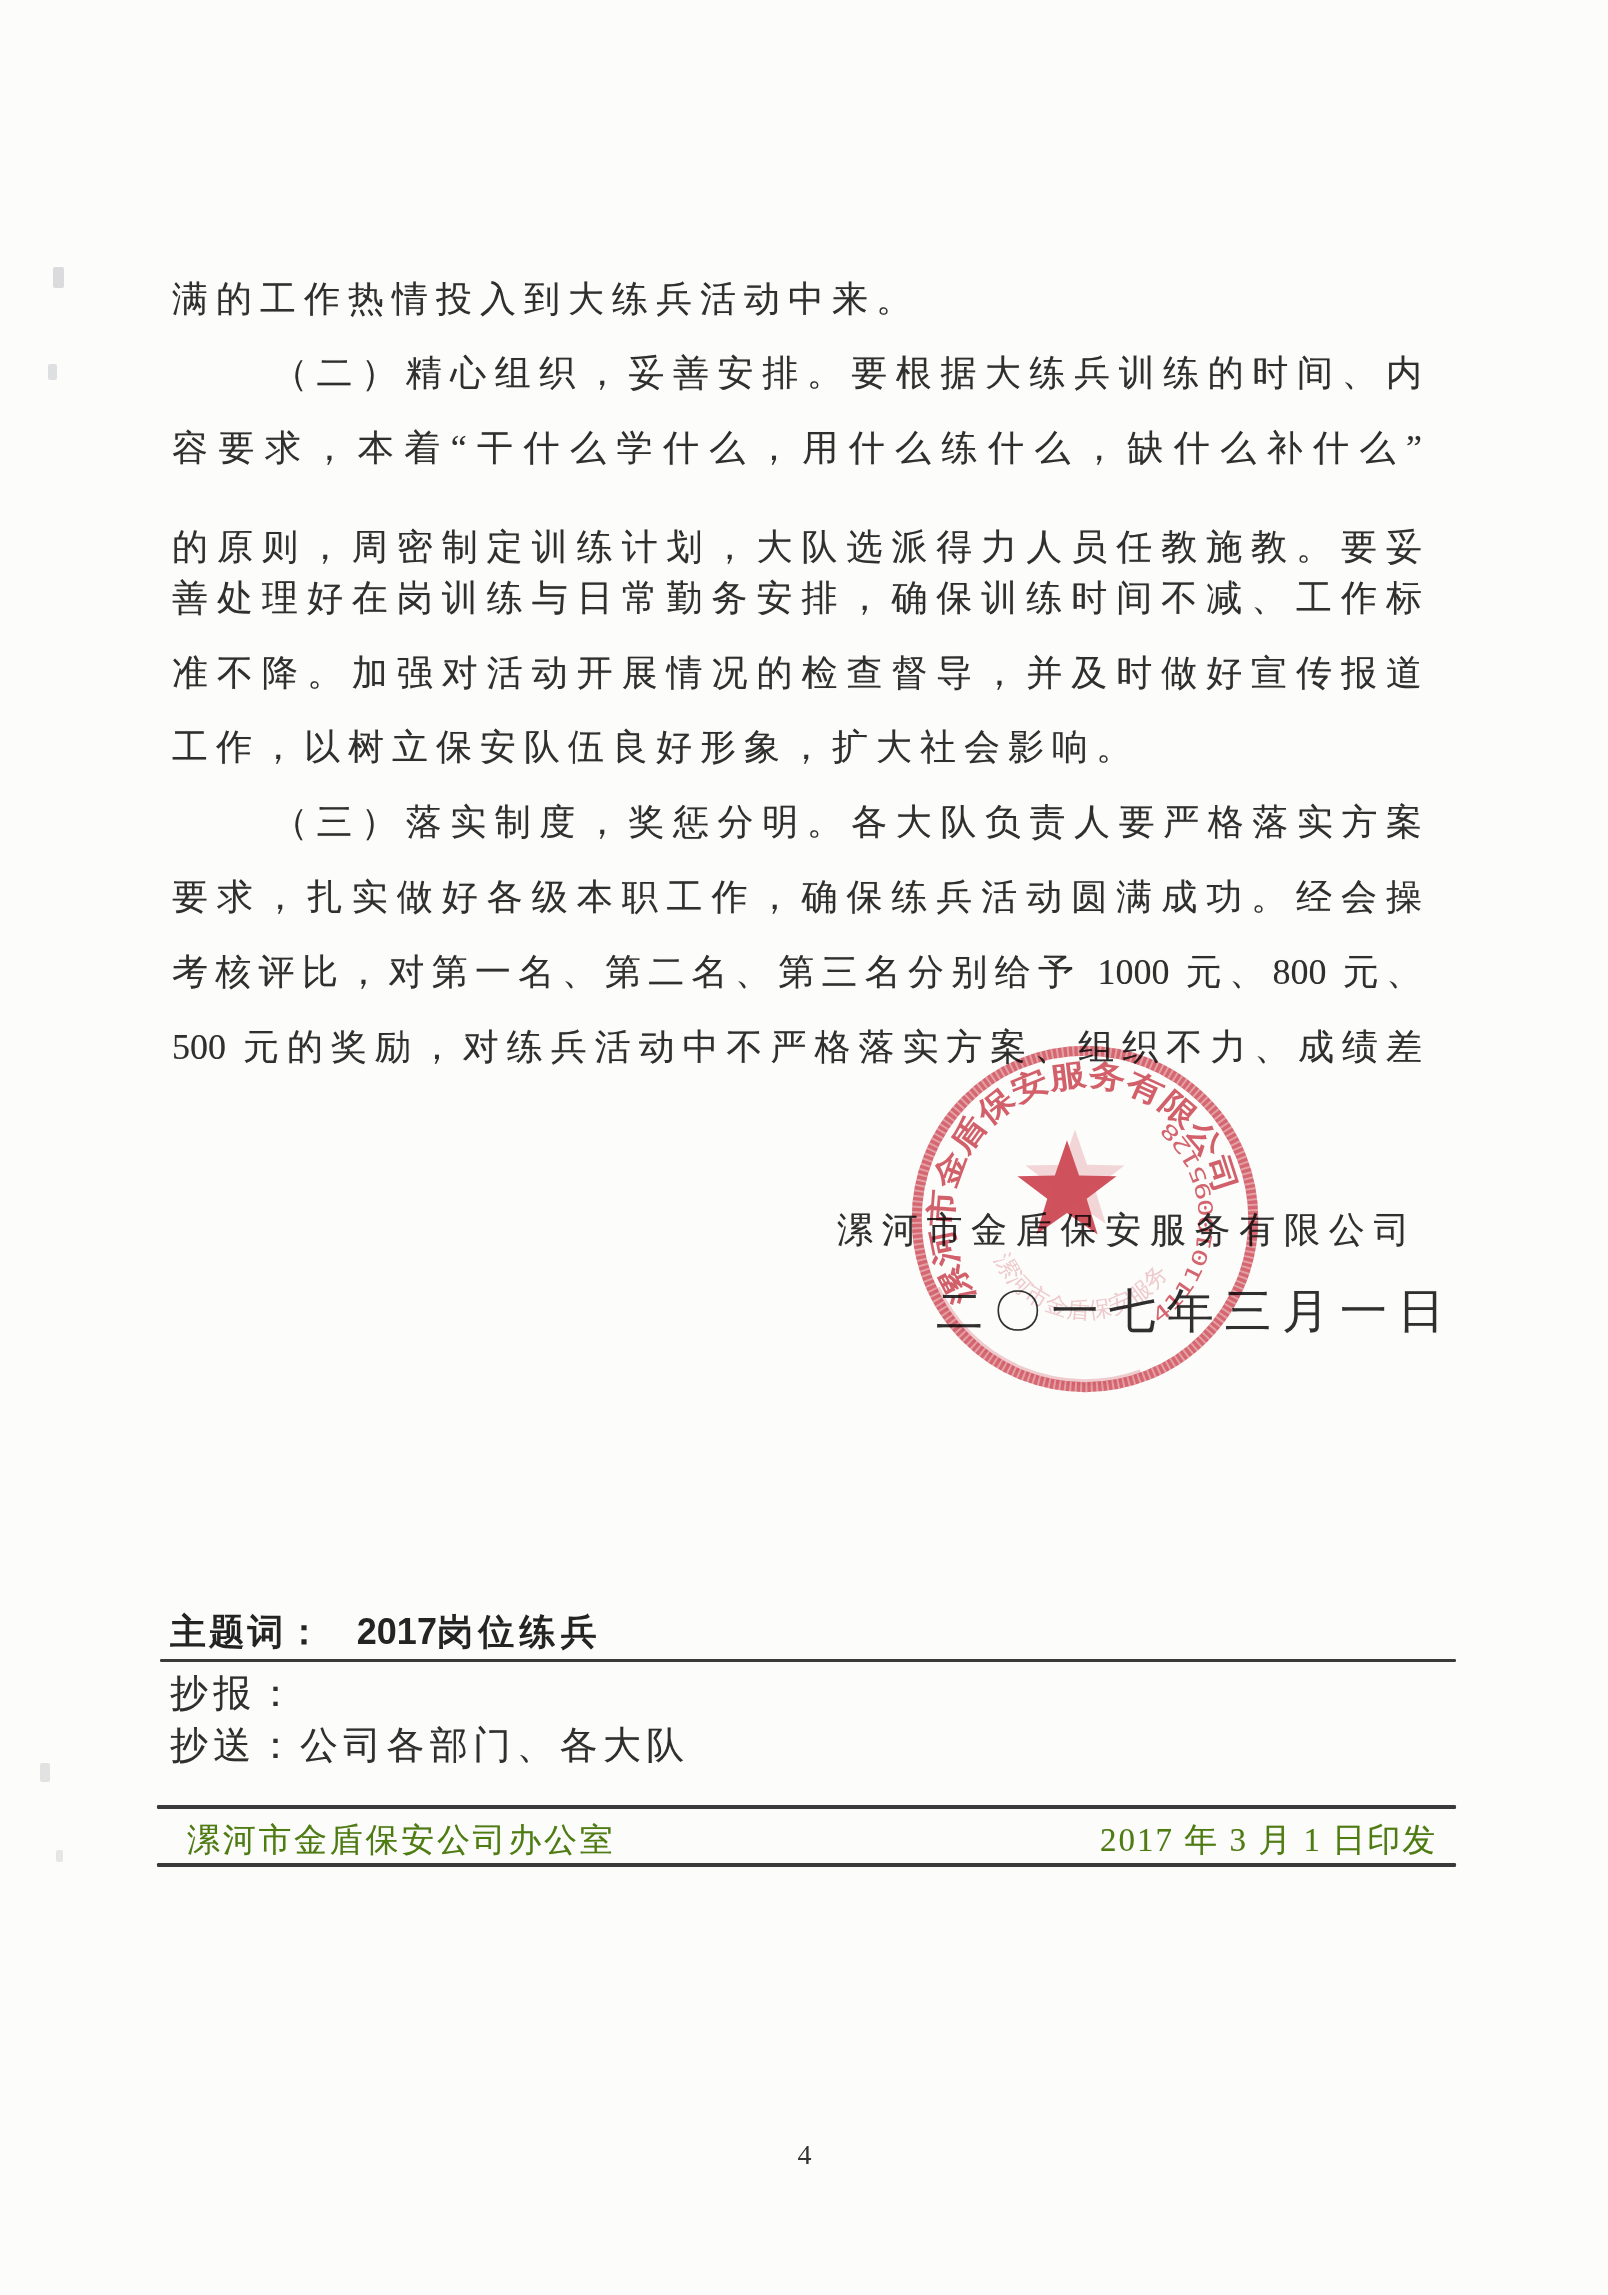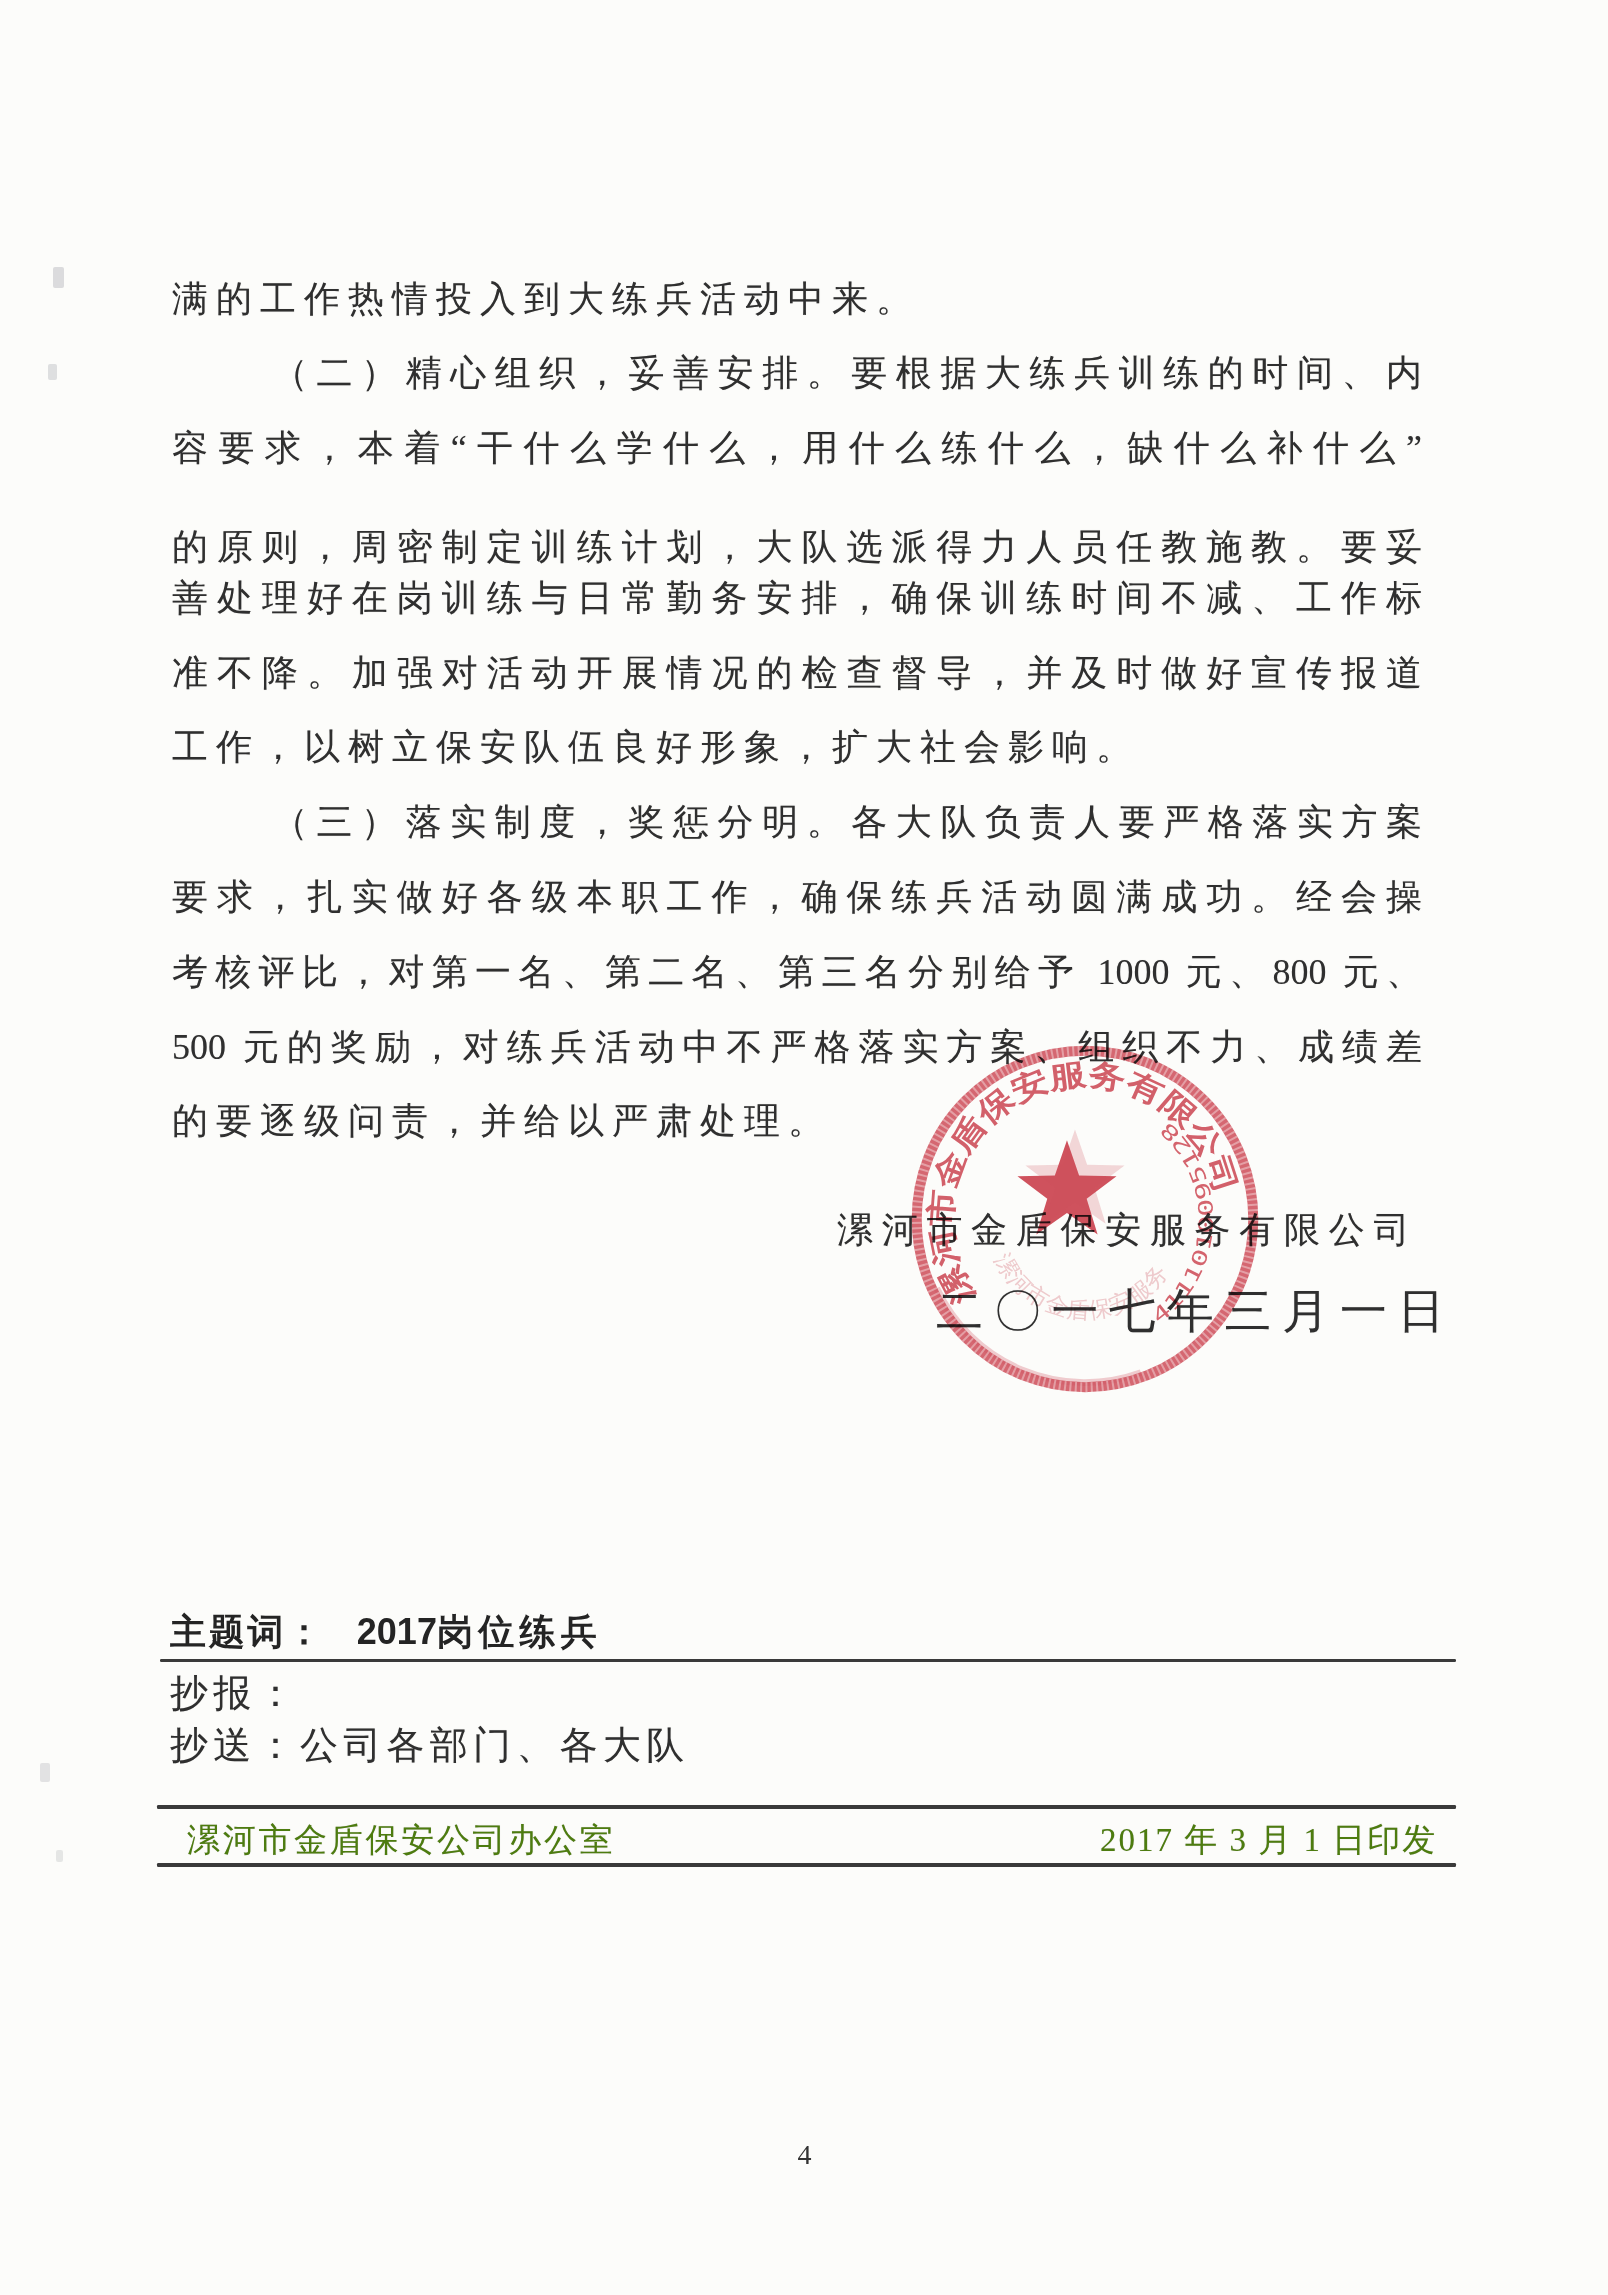--- a/index.html
+++ b/index.html
@@ -88,21 +88,20 @@
   <div class="bline indent" style="top:353px;">（二）精心组织，妥善安排。要根据大练兵训练的时间、内</div>
   <div class="bline" style="top:428px;">容要求，本着“干什么学什么，用什么练什么，缺什么补什么”</div>
   <div class="bline" style="top:503px;margin-top:24px;">的原则，周密制定训练计划，大队选派得力人员任教施教。要妥</div>
   <div class="bline" style="top:578px;">善处理好在岗训练与日常勤务安排，确保训练时间不减、工作标</div>
   <div class="bline" style="top:653px;font-family:Liberation Serif, serif;">准不降。加强对活动开展情况的检查督导，并及时做好宣传报道</div>
   <div class="bline short" style="top:727px;">工作，以树立保安队伍良好形象，扩大社会影响。</div>
   <div class="bline indent" style="top:802px;">（三）落实制度，奖惩分明。各大队负责人要严格落实方案</div>
   <div class="bline" style="top:877px;">要求，扎实做好各级本职工作，确保练兵活动圆满成功。经会操</div>
   <div class="bline" style="top:952px;">考核评比，对第一名、第二名、第三名分别给予 1000 元、800 元、</div>
   <div class="bline" style="top:1027px;">500 元的奖励，对练兵活动中不严格落实方案、组织不力、成绩差</div>
-  <div class="bline short" style="top:1101px;">的要逐级问责，并给以严肃处理。</div>
 
   <div class="sig-company">漯河市金盾保安服务有限公司</div>
   <div class="sig-date">二〇一七年三月一日</div>
 
   <svg class="seal" viewBox="0 0 620 620">
     <defs>
       <path id="ringTextPath" d="M 146.2 424.7 A 200 200 0 1 1 509.2 292.6" fill="none"></path>
       <path id="codePath" d="M 420.2 467.2 A 192 192 0 0 0 420.2 152.8" fill="none"></path>
       <path id="ghostTextPath" d="M 181.8 384 A 148 148 0 0 0 438.2 384" fill="none"></path>
       <g id="sealstar">

